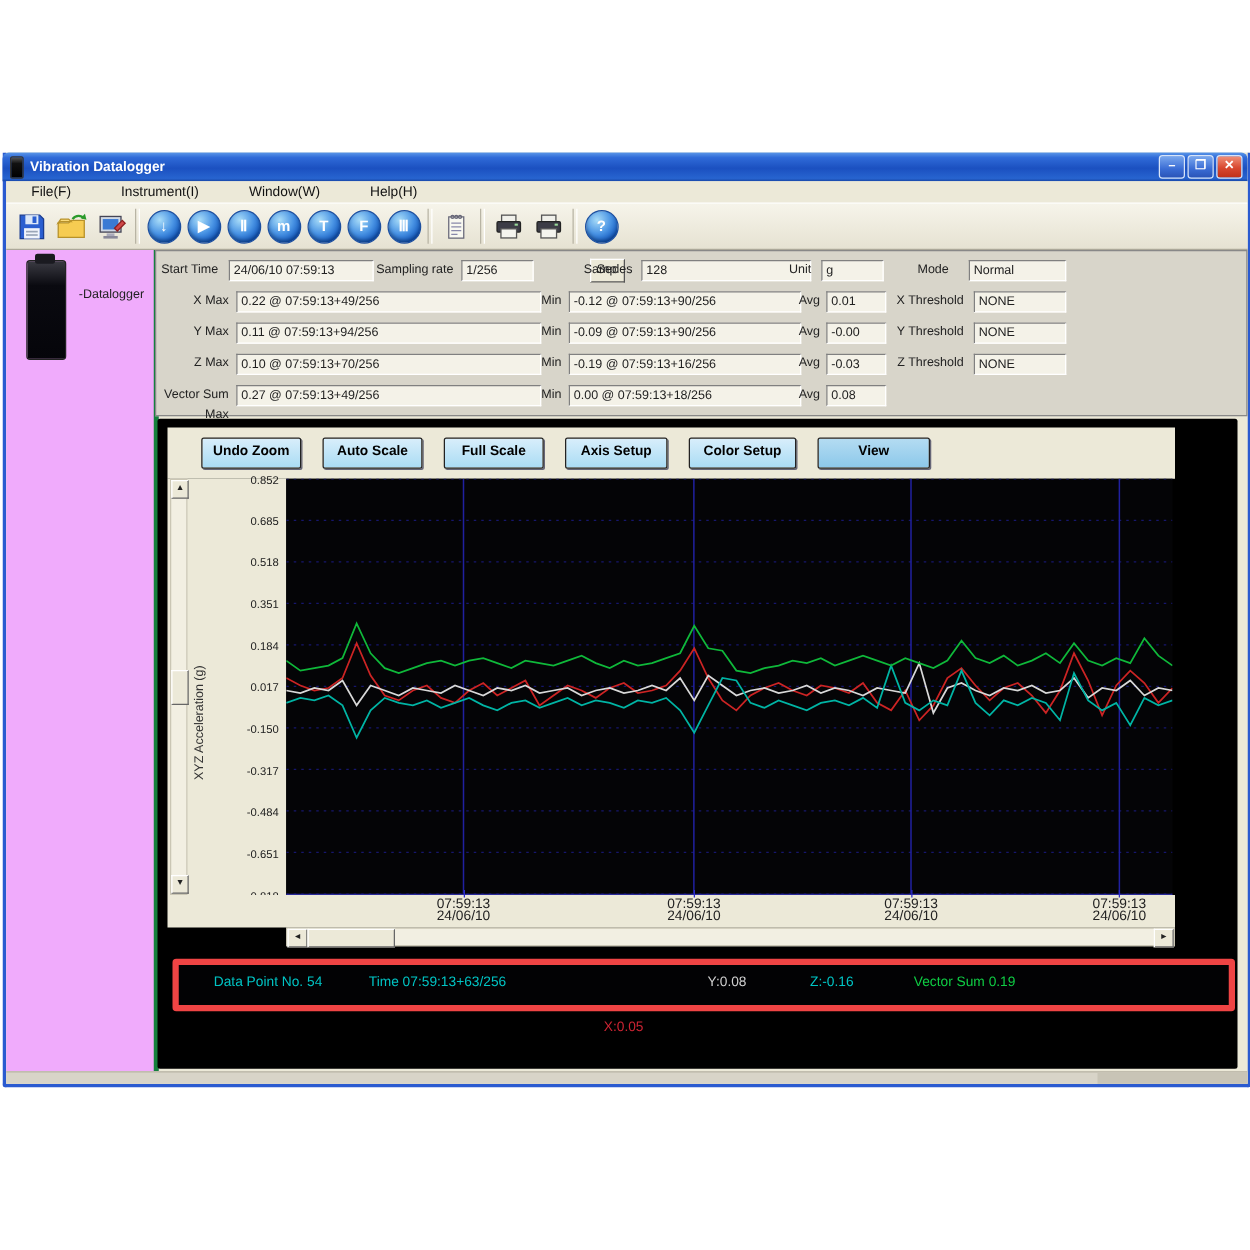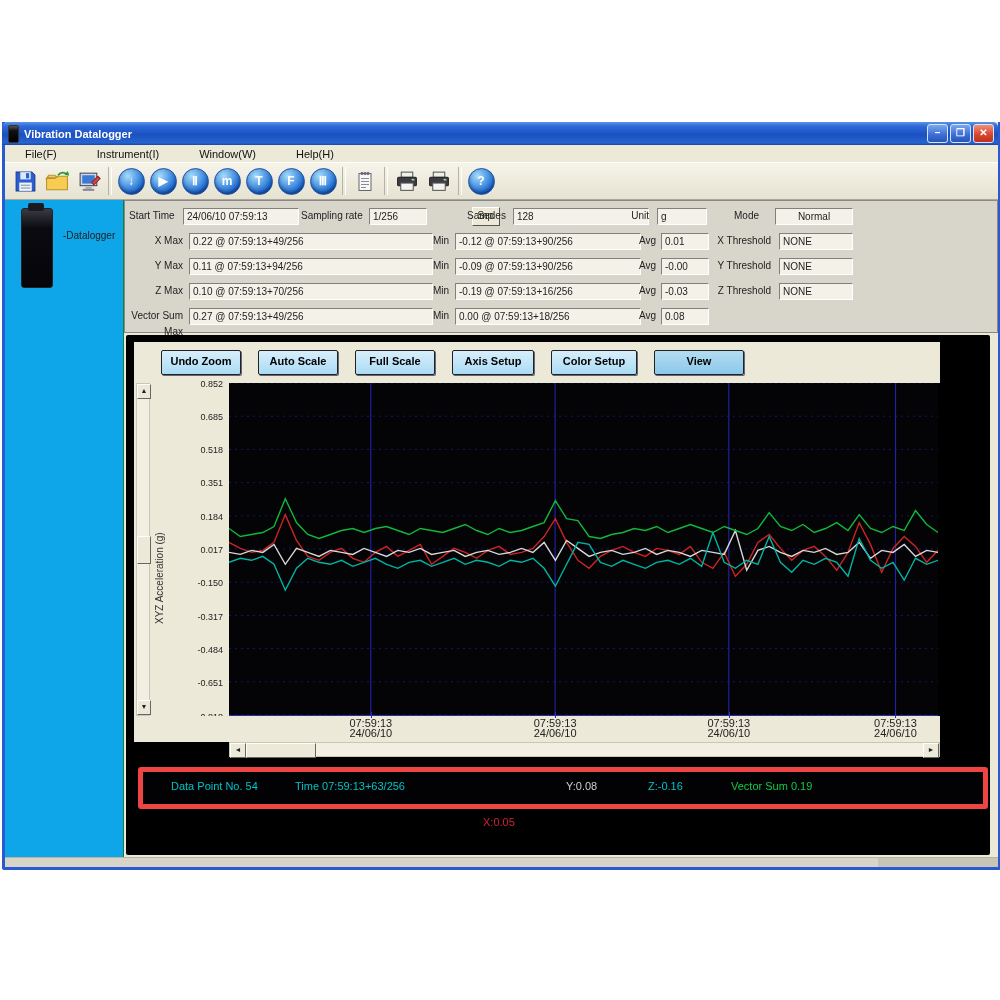--- a/index.html
+++ b/index.html
@@ -16,21 +16,21 @@
   .wbtn.close{background:linear-gradient(180deg,#f09078,#d84830 55%,#c03018);}
   
   .menubar{position:absolute;left:0;top:23px;width:100%;height:17px;background:#ece9d8;font-size:11px;color:#111;display:flex;align-items:center;}
   .menu-item{padding:0 20px;}
   .toolbar{position:absolute;left:0;top:40px;width:100%;height:38px;background:linear-gradient(180deg,#f6f4ea,#e6e2d2);border-top:1px solid #fff;border-bottom:1px solid #aca899;display:flex;align-items:center;padding-left:4px;box-sizing:border-box;}
   .tbtn{width:32px;height:32px;display:flex;align-items:center;justify-content:center;}
   .tsep{width:2px;height:28px;border-left:1px solid #b8b4a4;border-right:1px solid #fff;margin:0 3px;}
   .round{width:25px;height:25px;border-radius:50%;color:#fff;font-weight:bold;font-size:12px;display:flex;align-items:center;justify-content:center;
     background:radial-gradient(circle at 35% 28%,#a8dcf8 0%,#4a94e4 45%,#1055bc 78%,#0a3c94 100%);border:1px solid #1c4fa0;box-shadow:inset 0 -2px 3px rgba(0,0,0,.3);}
   
-  .sidebar{position:absolute;left:0;top:78px;width:118px;bottom:10px;background:#0ea5e9;border-right:1px solid #15803d;}
+  .sidebar{position:absolute;left:0;top:78px;width:118px;bottom:10px;background:#f0abfc;border-right:4px solid #15803d;}
   .device{position:absolute;left:16px;top:8px;width:30px;height:78px;background:linear-gradient(180deg,#3a3a42 0%,#0a0a10 25%,#05050a 100%);border-radius:3px;border:1px solid #222;}
   .device:before{content:"";position:absolute;left:6px;top:-6px;width:16px;height:8px;background:#1a1a20;border-radius:2px;}
   .devlabel{position:absolute;left:58px;top:30px;font-size:10px;color:#222;}
   
   .info{position:absolute;left:119px;top:78px;width:874px;height:133px;background:#d8d5ca;border:1px solid #888;box-sizing:border-box;font-size:10px;color:#222;}
   .ilabel{position:absolute;height:16px;line-height:16px;}
   .r{text-align:right;}
   .field{position:absolute;height:15px;line-height:15px;background:#f4f2e8;border:1px solid;border-color:#808080 #fff #fff #808080;padding:0 3px;overflow:hidden;white-space:nowrap;}
   .secbtn{position:absolute;height:17px;line-height:15px;background:#ece9d8;border:1px solid;border-color:#fff #555 #555 #fff;text-align:center;font-size:10px;margin-left:44px;}
   
@@ -184,21 +184,21 @@
     <div class="ilabel" style="left:4px;top:7px;">Start Time</div>
     <div class="field" style="left:58px;top:7px;width:108px;">24/06/10 07:59:13</div>
     <div class="ilabel" style="left:176px;top:7px;">Sampling rate</div>
     <div class="field" style="left:244px;top:7px;width:50px;">1/256</div>
     <div class="secbtn" style="left:303px;top:6px;width:26px;">Sec</div>
     <div class="ilabel" style="left:342px;top:7px;">Samples</div>
     <div class="field" style="left:388px;top:7px;width:128px;">128</div>
     <div class="ilabel r" style="left:496px;top:7px;width:28px;">Unit</div>
     <div class="field" style="left:532px;top:7px;width:42px;">g</div>
     <div class="ilabel r" style="left:598px;top:7px;width:36px;">Mode</div>
-    <div class="field" style="left:650px;top:7px;width:70px;text-align:center;">Normal</div>
+    <div class="field" style="left:650px;top:7px;width:70px;">Normal</div>
     <div>
         <div class="ilabel r" style="left:2px;top:32px;width:56px;">X Max</div>
         <div class="field" style="left:64px;top:32px;width:236px;">0.22 @ 07:59:13+49/256</div>
         <div class="ilabel" style="left:308px;top:32px;">Min</div>
         <div class="field" style="left:330px;top:32px;width:178px;">-0.12 @ 07:59:13+90/256</div>
         <div class="ilabel" style="left:514px;top:32px;">Avg</div>
         <div class="field" style="left:536px;top:32px;width:40px;">0.01</div>
         <div class="ilabel r" style="left:582px;top:32px;width:64px;">X Threshold</div>
         <div class="field" style="left:654px;top:32px;width:66px;">NONE</div>
         <div class="ilabel r" style="left:2px;top:57px;width:56px;">Y Max</div>

